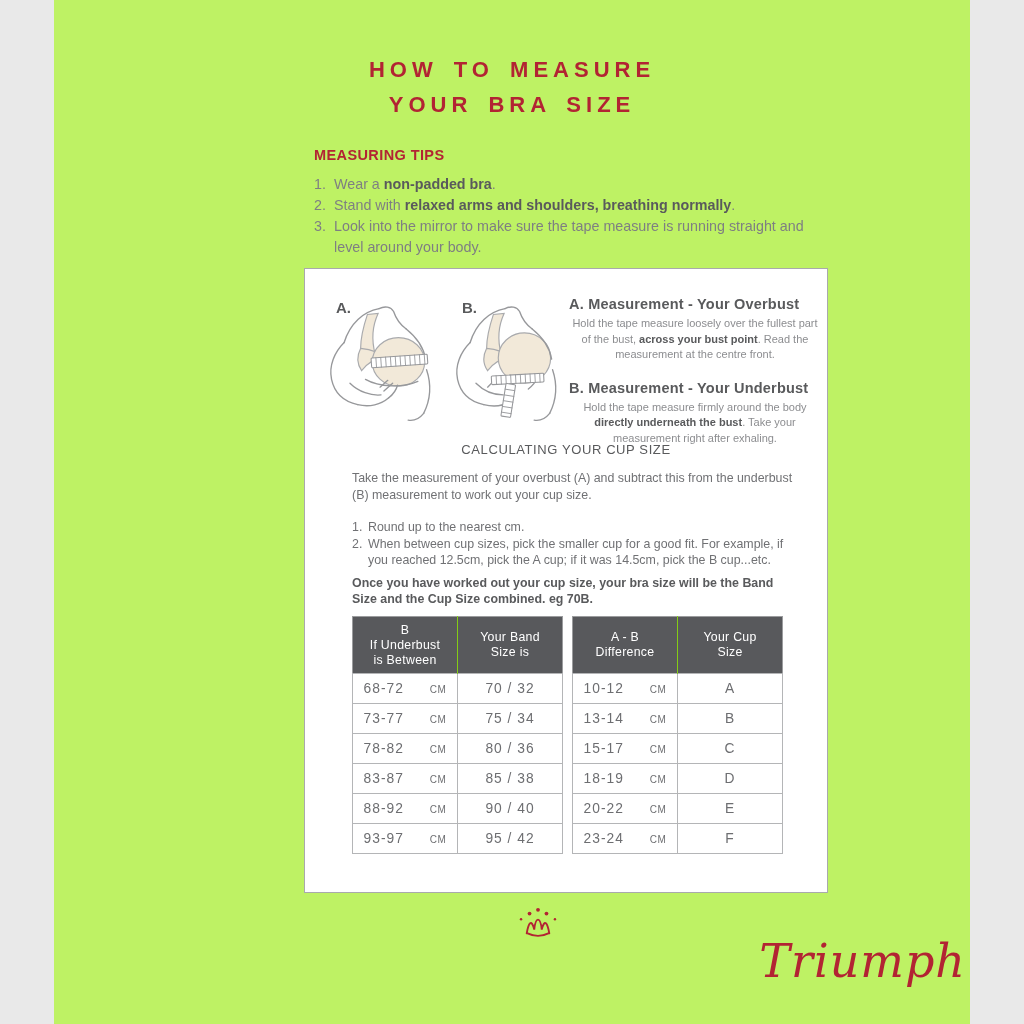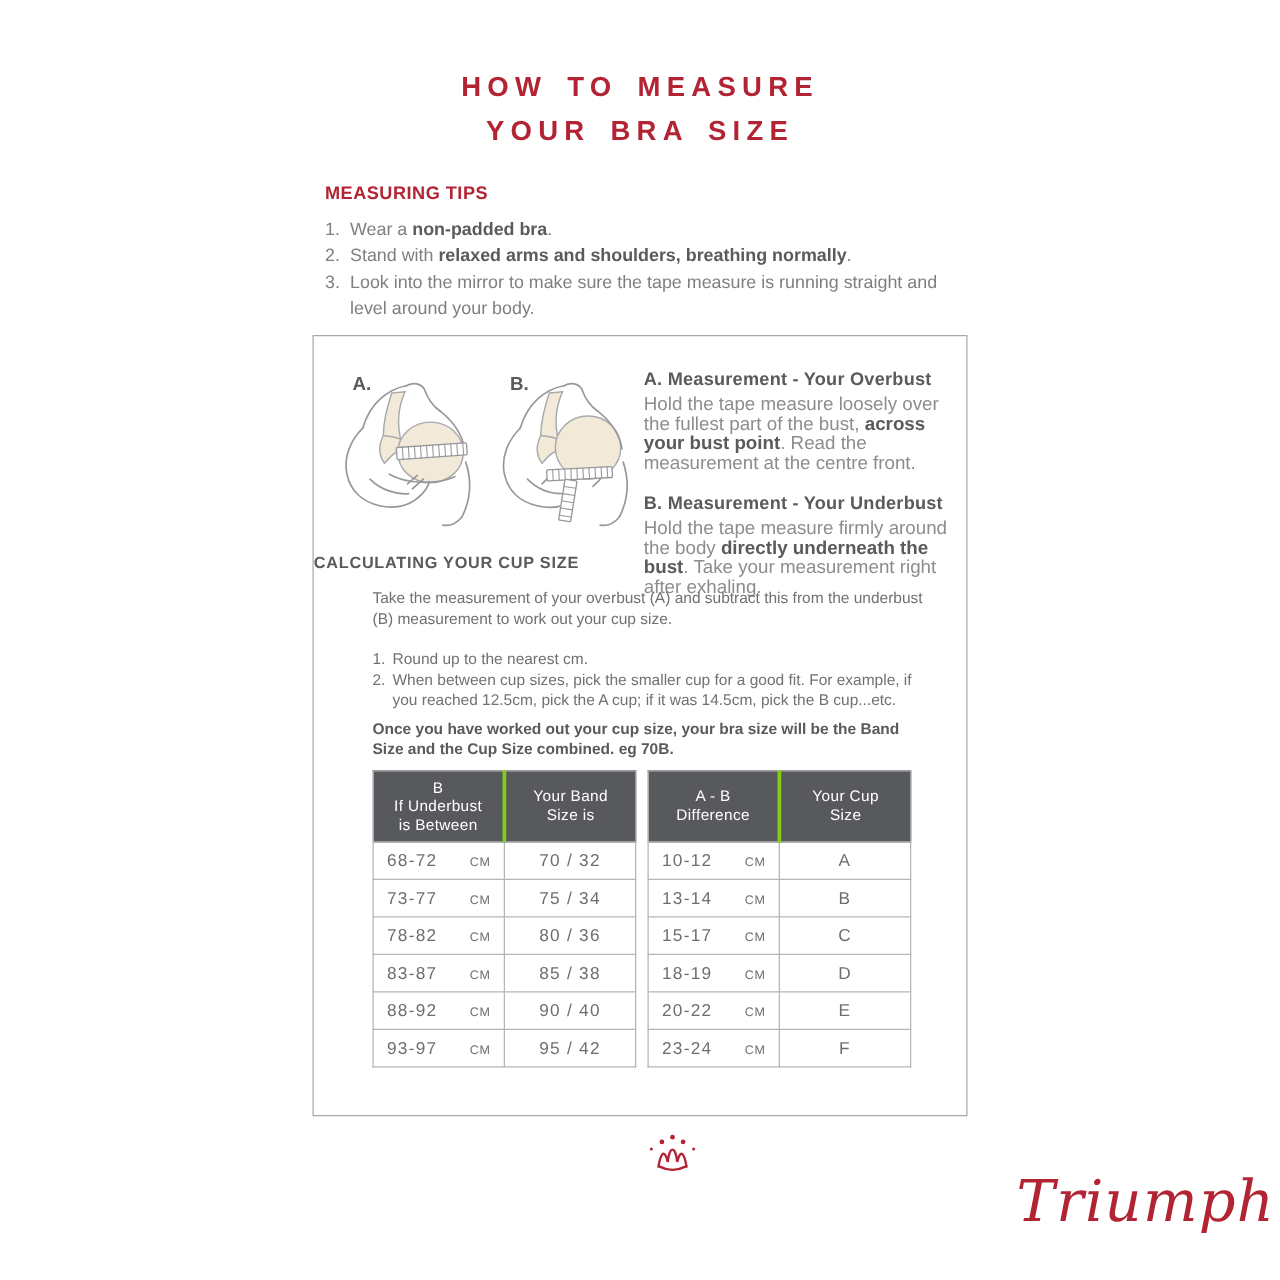--- a/index.html
+++ b/index.html
@@ -1,19 +1,19 @@
 <!DOCTYPE html>
 <html><head>
 <meta charset="utf-8">
 <style>
   * { margin:0; padding:0; box-sizing:border-box; }
   html,body { background:#e9e9e9; }
   .page {
-    position:relative; width:1024px; height:1024px; margin:0 auto;
-    background:#ffffff; overflow:hidden;
+    position:relative; width:916px; height:1024px; margin:0 auto;
+    background:#bef264; overflow:hidden;
     font-family:"Liberation Sans", sans-serif;
     -webkit-font-smoothing:antialiased;
   }
   :root{
     --red:#b22433;
     --dark:#595a5c;
     --body:#7e7f82;
     --light:#8c8d90;
     --tblborder:#9b9c9e;
     --cellborder:#b4b5b7;
@@ -42,43 +42,43 @@
   }
   .fig-label { position:absolute; font-size:15px; font-weight:700; color:var(--dark); }
   .fig-label.a { left:31px; top:30px; }
   .fig-label.b { left:157px; top:30px; }
   .fig { position:absolute; top:28px; width:128px; height:126px; }
   .fig.a { left:12px; }
   .fig.b { left:138px; }
 
   .mtexts { position:absolute; left:264px; top:27px; width:252px; }
   .mtexts h3 { font-size:14.5px; font-weight:700; color:var(--dark); margin-bottom:4px; letter-spacing:.2px; }
-  .mtexts p  { font-size:15px; line-height:15.5px; color:var(--light); margin-bottom:17px; }
+  .mtexts p  { font-size:11px; line-height:15.5px; color:var(--light); margin-bottom:17px;text-align:center; }
 
   .calc-heading {
-    position:absolute; top:173px; left:0; width:100%; text-align:left;
-    font-size:13px; font-weight:700; color:var(--dark); letter-spacing:.6px;
+    position:absolute; top:173px; left:0; width:100%; text-align:center;
+    font-size:13px; font-weight:400; color:var(--dark); letter-spacing:.6px;
   }
   .calc-body { position:absolute; left:47px; top:201px; width:444px;
     font-size:12.4px; line-height:16.5px; color:#707174; }
   .calc-intro { margin-bottom:16px; }
   .calc-step { display:flex; }
   .calc-step .tip-num { width:16px; }
   .calc-note { margin-top:6px; font-weight:700; color:var(--dark); }
 
   
   .tables { position:absolute; left:47px; top:347px; display:flex; gap:9px; }
   table { border-collapse:collapse; width:211px; table-layout:fixed;
           border:1px solid var(--tblborder); background:#fff; }
   th {
     background:#58595c; color:#fff; font-weight:400; font-size:12.3px;
     line-height:15px; height:57px; vertical-align:middle; text-align:center;
     letter-spacing:.3px;
   }
-  th + th { border-left:3px solid #84cc16; }
+  th + th { border-left:1px solid #84cc16; }
   th span { display:block; }
   td {
     height:30px; border:1px solid var(--cellborder); text-align:center;
     vertical-align:middle; font-size:13.8px; color:#6d6e71; letter-spacing:1px;
   }
   .unit { font-size:10px; letter-spacing:.5px; text-transform:uppercase;margin-left:26px; }
 
   
   .logo { position:absolute; top:906px; left:0; width:100%; text-align:right; }
   .crown { display:block; width:46px; height:32px; margin:0 auto; transform:translateX(26px); }

